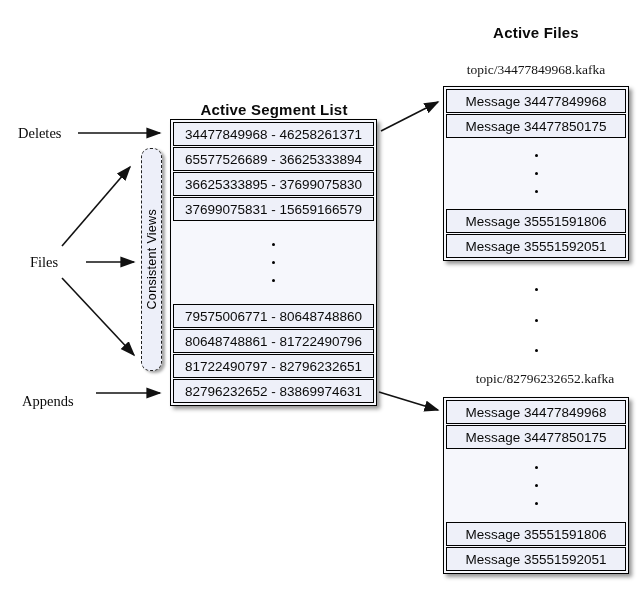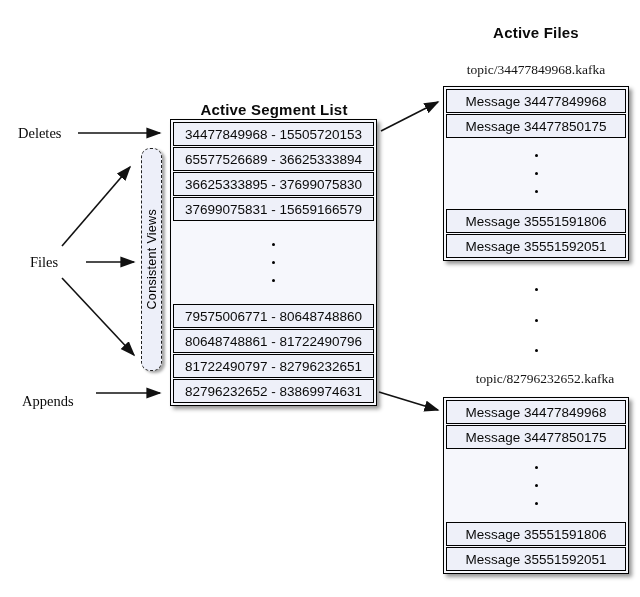--- a/index.html
+++ b/index.html
@@ -80,21 +80,21 @@
   <div class="label reads">Files</div>
   <div class="label appends">Appends</div>
 
   <div class="cv-box">
     <span class="cv-text">Consistent Views</span>
   </div>
 
   <div class="asl-title">Active Segment List</div>
 
   <div class="table asl">
-    <div class="cell">34477849968 - 15505720153</div>
+    <div class="cell">34477849968 - 46258261371</div>
     <div class="cell">65577526689 - 36625333894</div>
     <div class="cell">36625333895 - 37699075830</div>
     <div class="cell">37699075831 - 15659166579</div>
     <div class="spacer">
         <i></i>
         <i></i>
         <i></i>
       </div>
     <div class="cell">79575006771 - 80648748860</div>
     <div class="cell">80648748861 - 81722490796</div>

